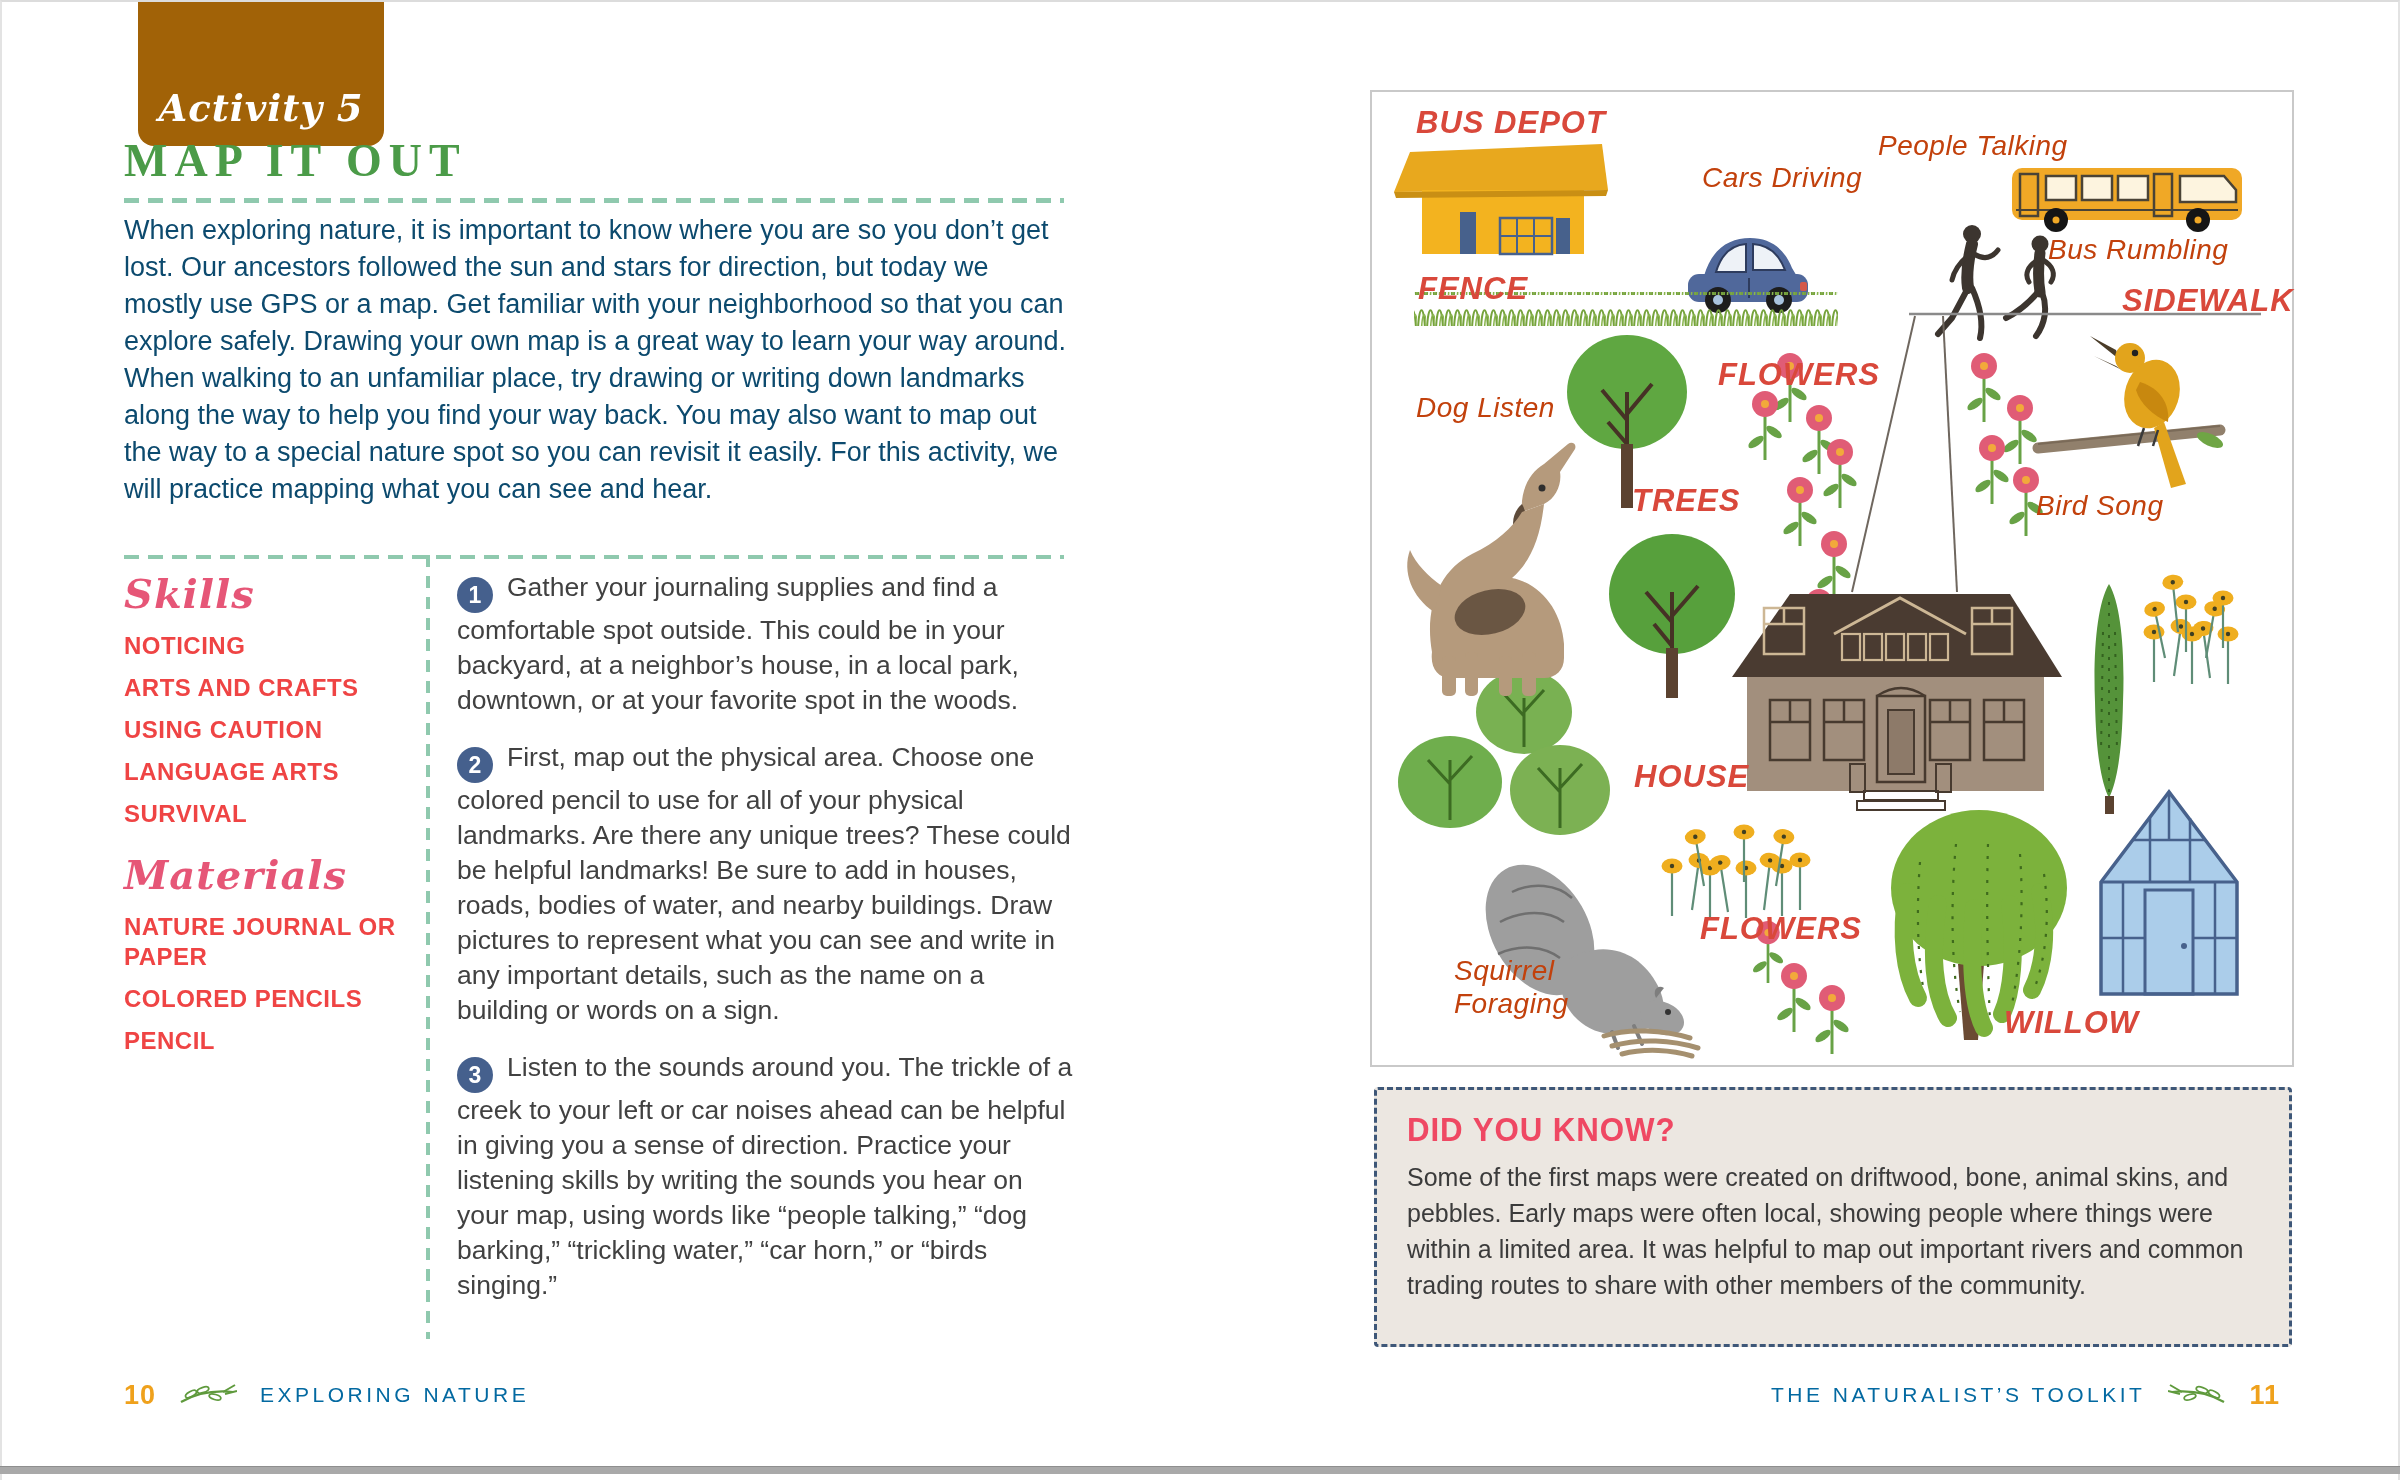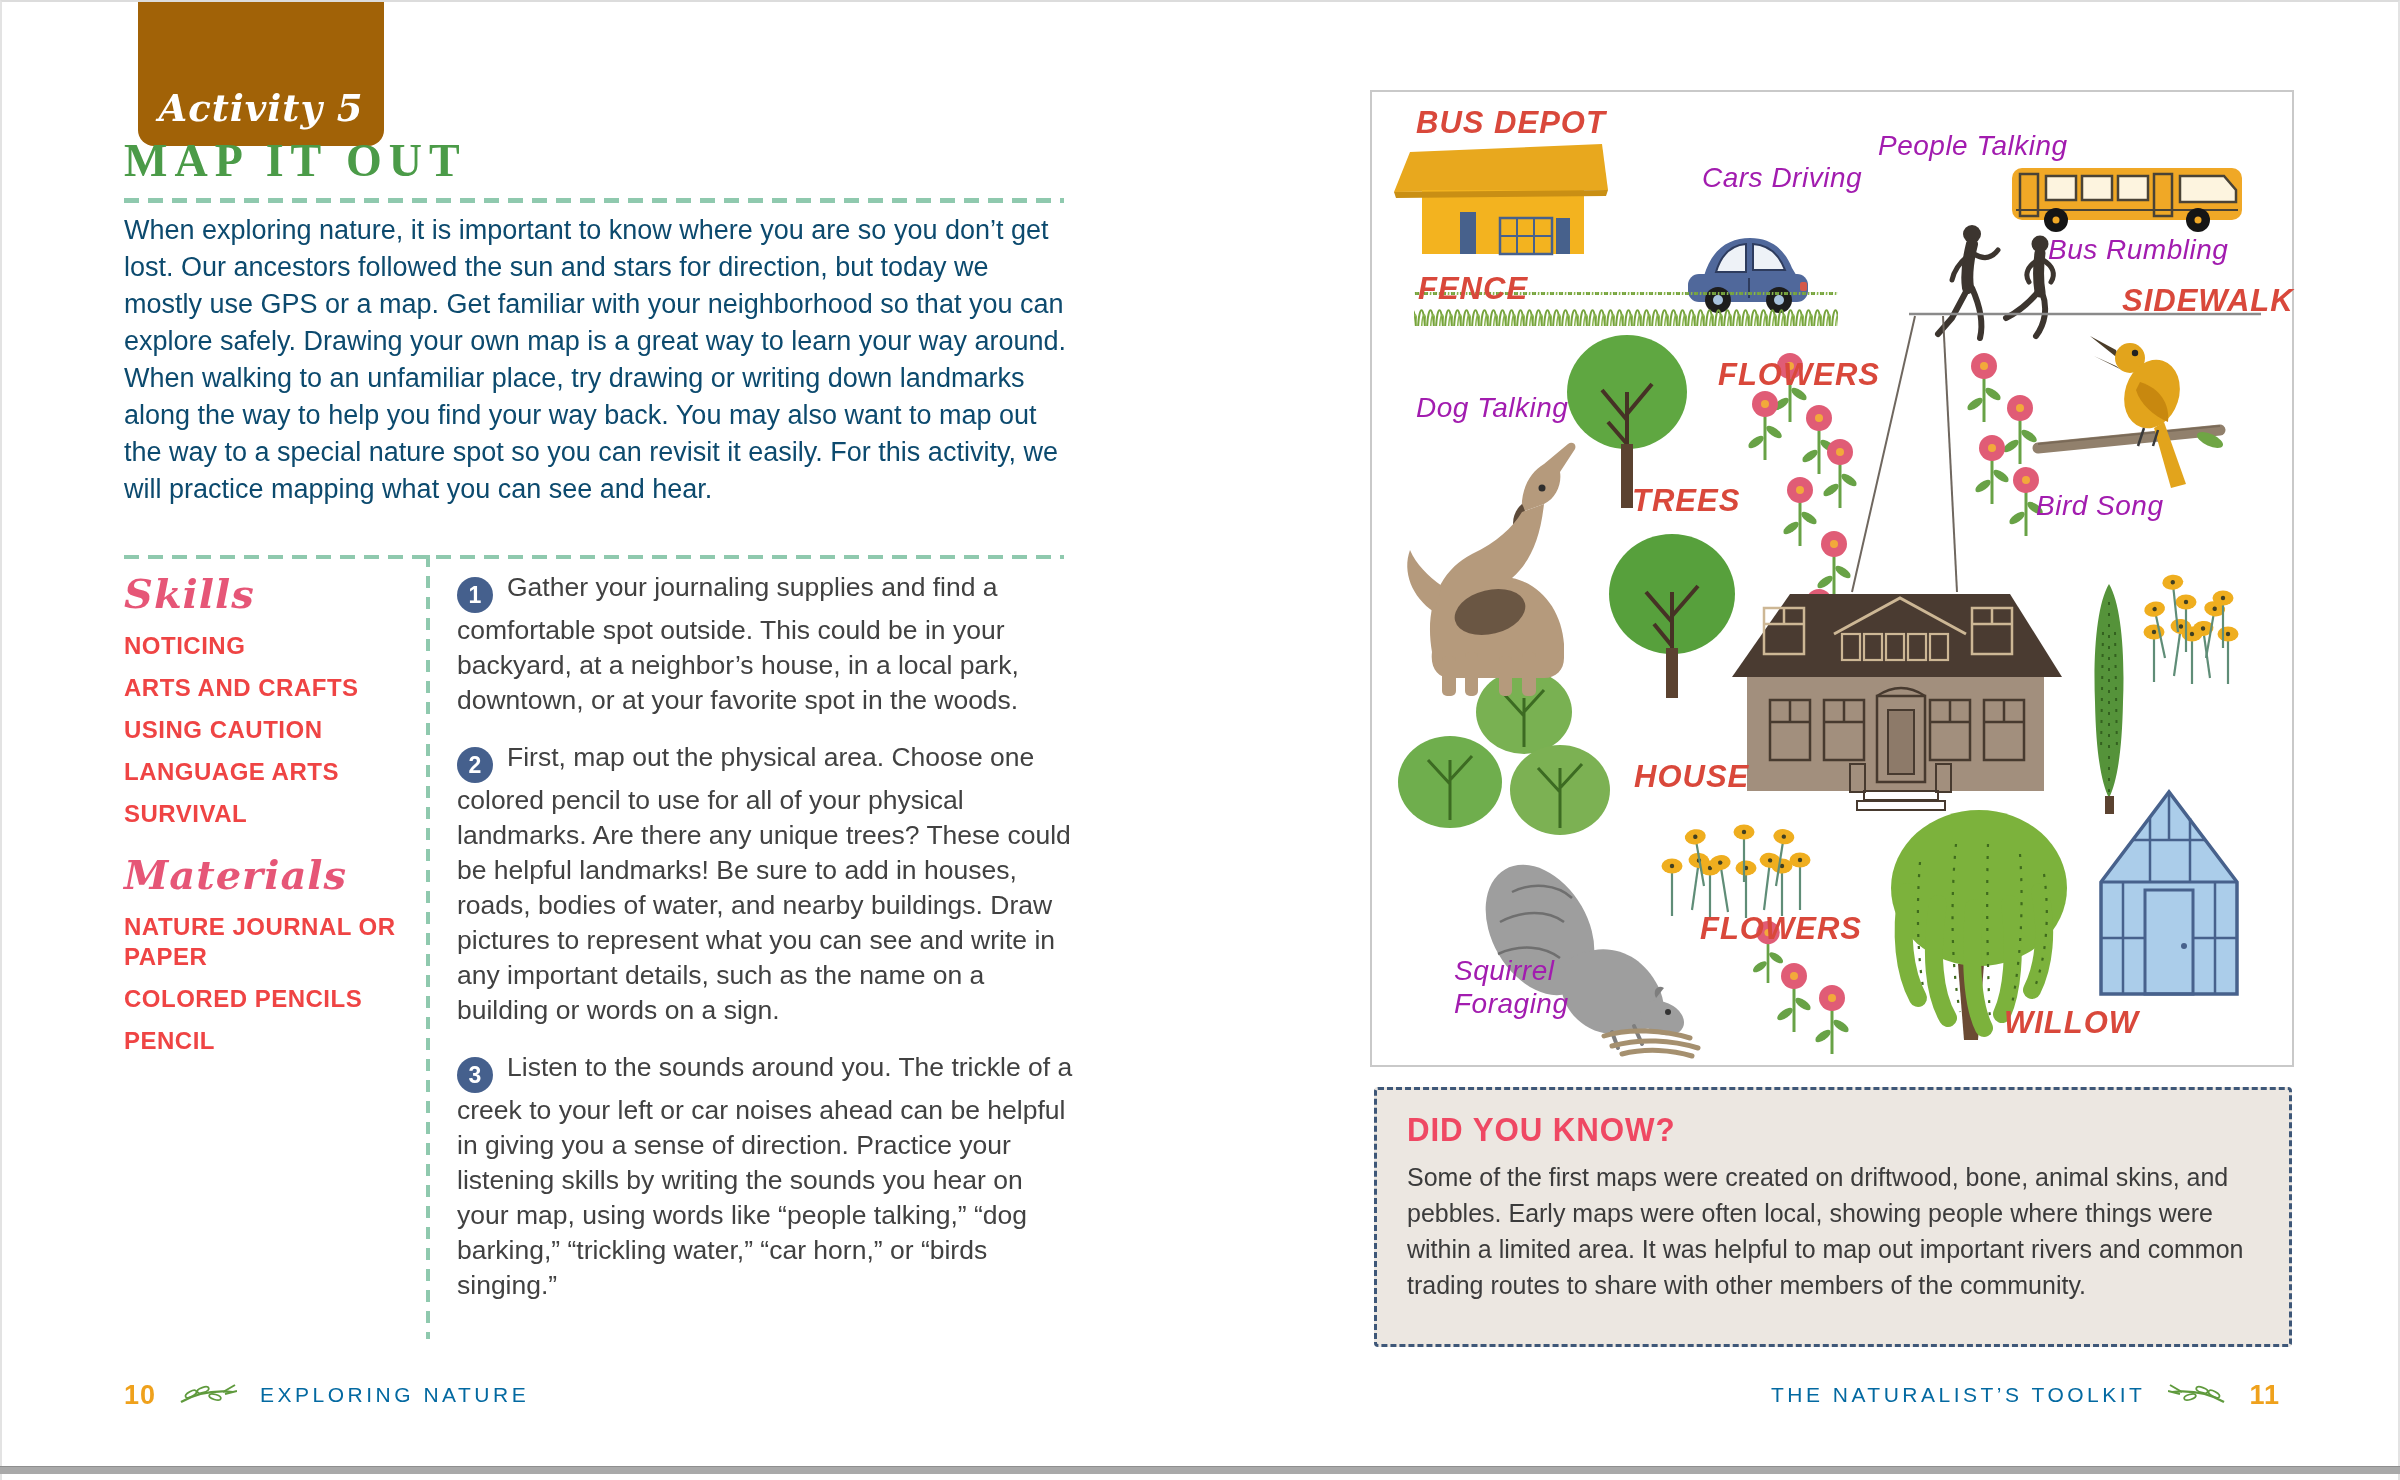--- a/index.html
+++ b/index.html
@@ -38,21 +38,21 @@
   .page-num { font-size:27px; font-weight:bold; color:#efa11c; letter-spacing:1px; }
   .footer-text { font-size:21px; font-weight:500; color:#0369a1; letter-spacing:3.5px; }
   .twig { width:58px; height:26px; }
   .twig.flip { transform:scaleX(-1); }
 
   
   .map-frame { position:absolute; left:1368px; top:88px; width:924px; height:977px; border:2px solid #c9c9c9; background:#ffffff; }
   .map-art { position:absolute; inset:0; width:100%; height:100%; }
   .mlabel { position:absolute; white-space:nowrap; }
   .mlabel.red  { font-size:31px; font-weight:bold; font-style:italic; color:#d9483b; letter-spacing:1px;margin-top:7px; }
-  .mlabel.blue { font-size:28px; font-style:italic; font-weight:500; color:#a21caf; letter-spacing:0.5px; }
+  .mlabel.blue { font-size:28px; font-style:italic; font-weight:500; color:#c2410c; letter-spacing:0.5px; }
   .mlabel.pre { white-space:pre-line; line-height:33px; }
 
   .dyk-box { position:absolute; left:1372px; top:1085px; width:918px; height:260px; background:#ece7e1; border:3px dashed #3e5778; border-radius:4px; padding:20px 30px; }
   .dyk-title { font-size:34px; font-weight:bold; color:#ef4863; letter-spacing:1px; transform:scaleX(0.92); transform-origin:left; margin-bottom:10px; }
   .dyk-text { font-size:25px; line-height:36px; color:#3b3b3b; width:856px; }
 </style>
 </head>
 <body>
 
 <div class="spread">
@@ -365,21 +365,21 @@
         </g>
       </svg>
 
       <div class="mlabel red" style="left:44px;  top:6px;">BUS DEPOT</div>
       <div class="mlabel blue" style="left:330px; top:70px;">Cars Driving</div>
       <div class="mlabel blue" style="left:506px; top:38px;">People Talking</div>
       <div class="mlabel blue" style="left:676px; top:142px;">Bus Rumbling</div>
       <div class="mlabel red" style="left:46px;  top:172px;">FENCE</div>
       <div class="mlabel red" style="left:750px; top:184px;">SIDEWALK</div>
       <div class="mlabel red" style="left:346px; top:258px;">FLOWERS</div>
-      <div class="mlabel blue" style="left:44px;  top:300px;">Dog Talking</div>
+      <div class="mlabel blue" style="left:44px;  top:300px;">Dog Listen</div>
       <div class="mlabel red" style="left:260px; top:384px;">TREES</div>
       <div class="mlabel blue" style="left:664px; top:398px;">Bird Song</div>
       <div class="mlabel red" style="left:262px; top:660px;">HOUSE</div>
       <div class="mlabel red" style="left:328px; top:812px;">FLOWERS</div>
       <div class="mlabel blue pre" style="left:82px; top:862px;">Squirrel
 Foraging</div>
       <div class="mlabel red" style="left:632px; top:906px;">WILLOW</div>
     </div>
 
     <div class="dyk-box">

